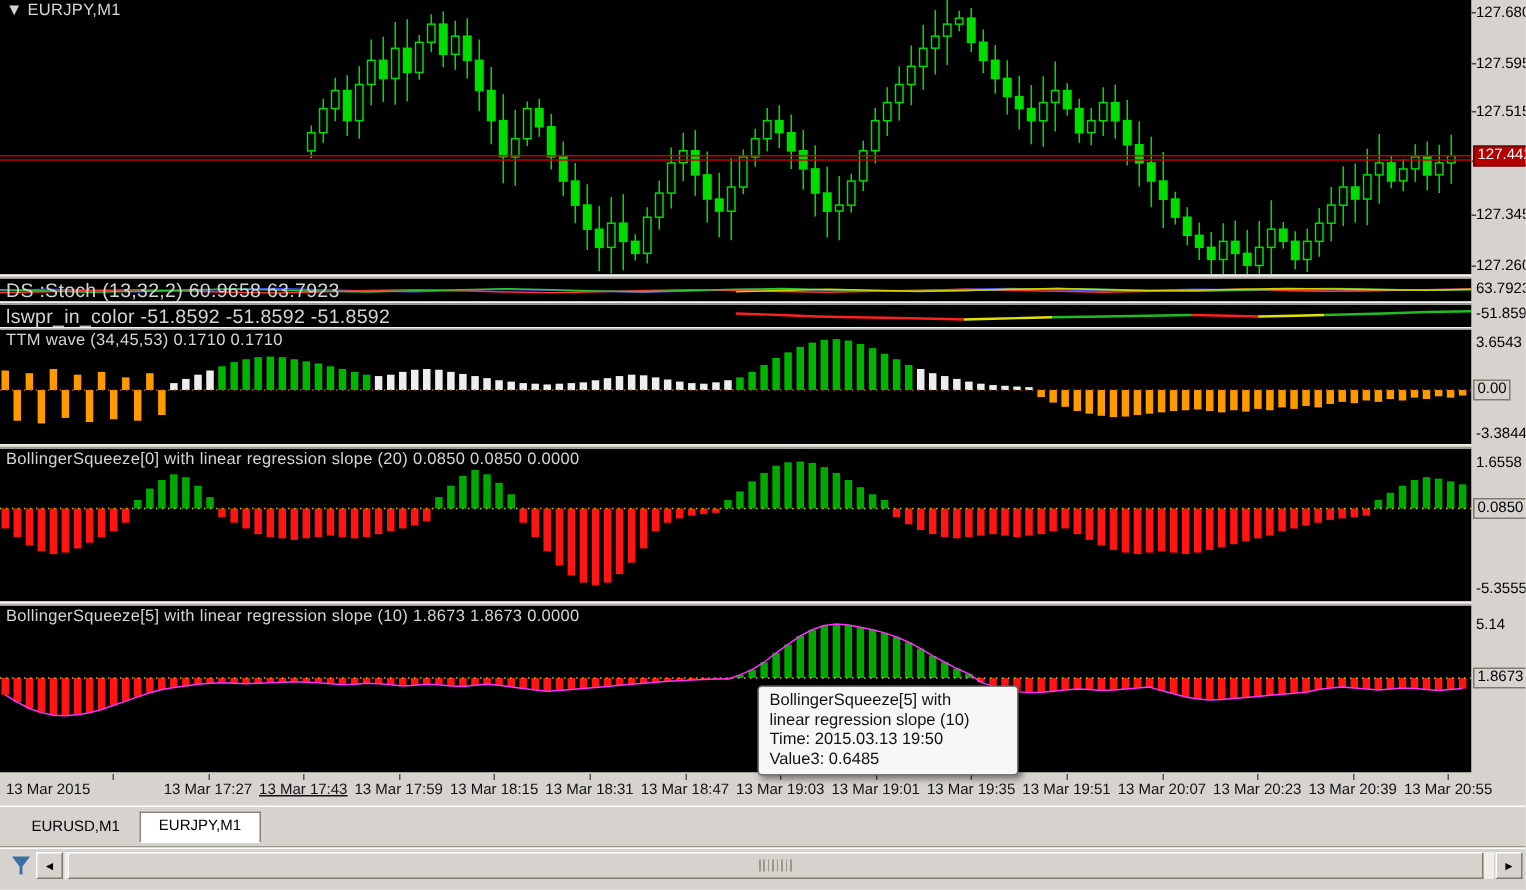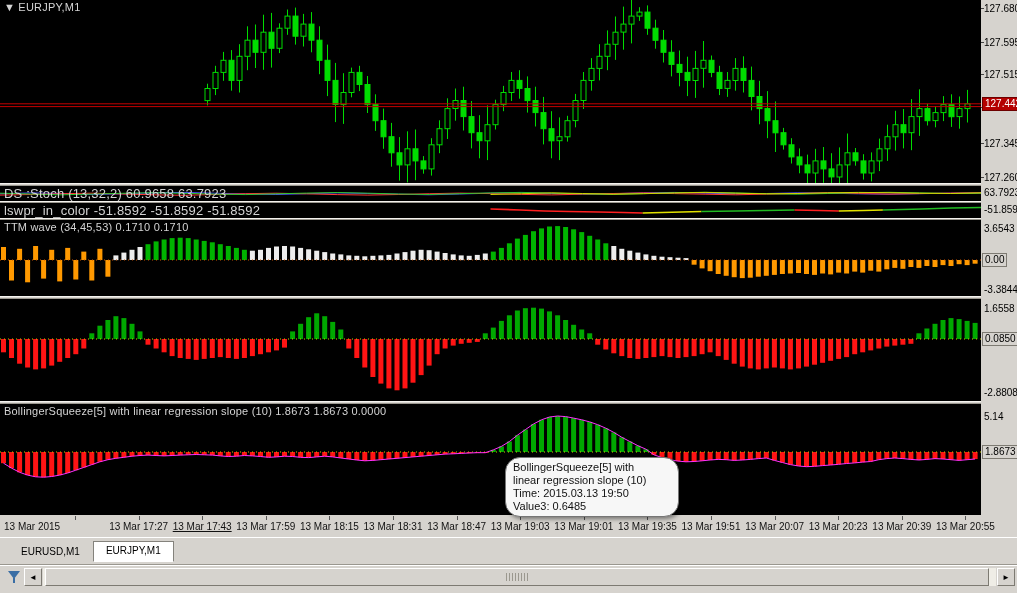--- a/index.html
+++ b/index.html
@@ -34,21 +34,21 @@
   .status-icon .stem{position:absolute;left:6px;top:8px;width:2px;height:5px;background:#3a6ea5;}
   .sb-btn{position:absolute;top:568px;width:18px;height:18px;background:#d6d3ce;box-sizing:border-box;
           border:1px solid;border-color:#fff #7d7a72 #7d7a72 #fff;color:#000;font-size:8px;
           display:flex;align-items:center;justify-content:center;}
   .sb-track{position:absolute;left:43px;top:568px;width:953px;height:18px;background:#efede6;}
   .sb-thumb{position:absolute;left:2px;top:0;width:944px;height:18px;background:#d6d3ce;box-sizing:border-box;
           border:1px solid;border-color:#fff #7d7a72 #7d7a72 #fff;}
   .grip{width:22px;height:8px;margin:4px auto 0 auto;
         background-image:repeating-linear-gradient(90deg,#9b988f 0 1px,transparent 1px 3px);}
   .tooltip{position:absolute;left:505px;top:457px;width:158px;z-index:20;background:#f7f7f7;
-           border:1px solid #767676;border-radius:15px;box-shadow:2px 2px 4px rgba(0,0,0,.45);
+           border:1px solid #767676;border-radius:3px;box-shadow:2px 2px 4px rgba(0,0,0,.45);
            padding:3px 7px;font-size:11px;line-height:13px;color:#111;}
 </style>
 </head>
 <body>
 
 <div class="app">
 
   <div class="panel" id="p-main" style="top:0;height:183px">
     <svg id="svg-main" width="981" height="183">
         <line x1="207.5" y1="83.7" x2="207.5" y2="105.4" stroke="#00DC00" stroke-width="1"></line>
@@ -530,20 +530,21 @@
         <rect x="916.4" y="34.3" width="5" height="5.7" fill="#00A800"></rect>
         <rect x="924.4" y="29.5" width="5" height="10.5" fill="#00A800"></rect>
         <rect x="932.5" y="24.8" width="5" height="15.2" fill="#00A800"></rect>
         <rect x="940.5" y="21.0" width="5" height="19.0" fill="#00A800"></rect>
         <rect x="948.5" y="19.1" width="5" height="20.9" fill="#00A800"></rect>
         <rect x="956.6" y="20.1" width="5" height="19.9" fill="#00A800"></rect>
         <rect x="964.6" y="21.9" width="5" height="18.1" fill="#00A800"></rect>
         <rect x="972.6" y="23.9" width="5" height="16.1" fill="#00A800"></rect>
         <line x1="0" y1="40" x2="981" y2="40" stroke="#c8c800" stroke-width="1" stroke-dasharray="1,3"></line>
       </svg>
+    <div class="plabel">BollingerSqueeze[0] with linear regression slope (20) 0.0850 0.0850 0.0000</div>
   </div>
 
   <div class="sep" style="top:401px;height:3px"></div>
 
   <div class="panel" style="top:404px;height:111px">
     <svg id="svg-bs5" width="981" height="111">
         <rect x="1.0" y="48.0" width="5" height="11.2" fill="#FF1414"></rect>
         <rect x="9.0" y="48.0" width="5" height="16.1" fill="#FF1414"></rect>
         <rect x="17.1" y="48.0" width="5" height="20.3" fill="#FF1414"></rect>
         <rect x="25.1" y="48.0" width="5" height="23.1" fill="#FF1414"></rect>
@@ -687,21 +688,21 @@
         <i class="axis-tick" style="top: 176.967px;"></i>
       </div>
     <div class="axis-box price-box" id="price-box" style="top: 96.767px;">127.442</div>
     <span class="axis-label" style="top:187px">63.7923</span>
     <span class="axis-label" style="top:204px">-51.8592</span>
     <span class="axis-label" style="top:223px">3.6543</span>
     <div class="axis-box" style="top:253px">0.00</div>
     <span class="axis-label" style="top:284px">-3.3844</span>
     <span class="axis-label" style="top:303px">1.6558</span>
     <div class="axis-box" style="top:332px">0.0850</div>
-    <span class="axis-label" style="top:387px">-2.8808</span>
+    <span class="axis-label" style="top:387px">-5.3555</span>
     <span class="axis-label" style="top:411px">5.14</span>
     <div class="axis-box" style="top:445px">1.8673</div>
   </div>
 
   <div class="tooltip">
     <div>BollingerSqueeze[5] with</div>
     <div>linear regression slope (10)</div>
     <div>Time: 2015.03.13 19:50</div>
     <div>Value3: 0.6485</div>
   </div>

